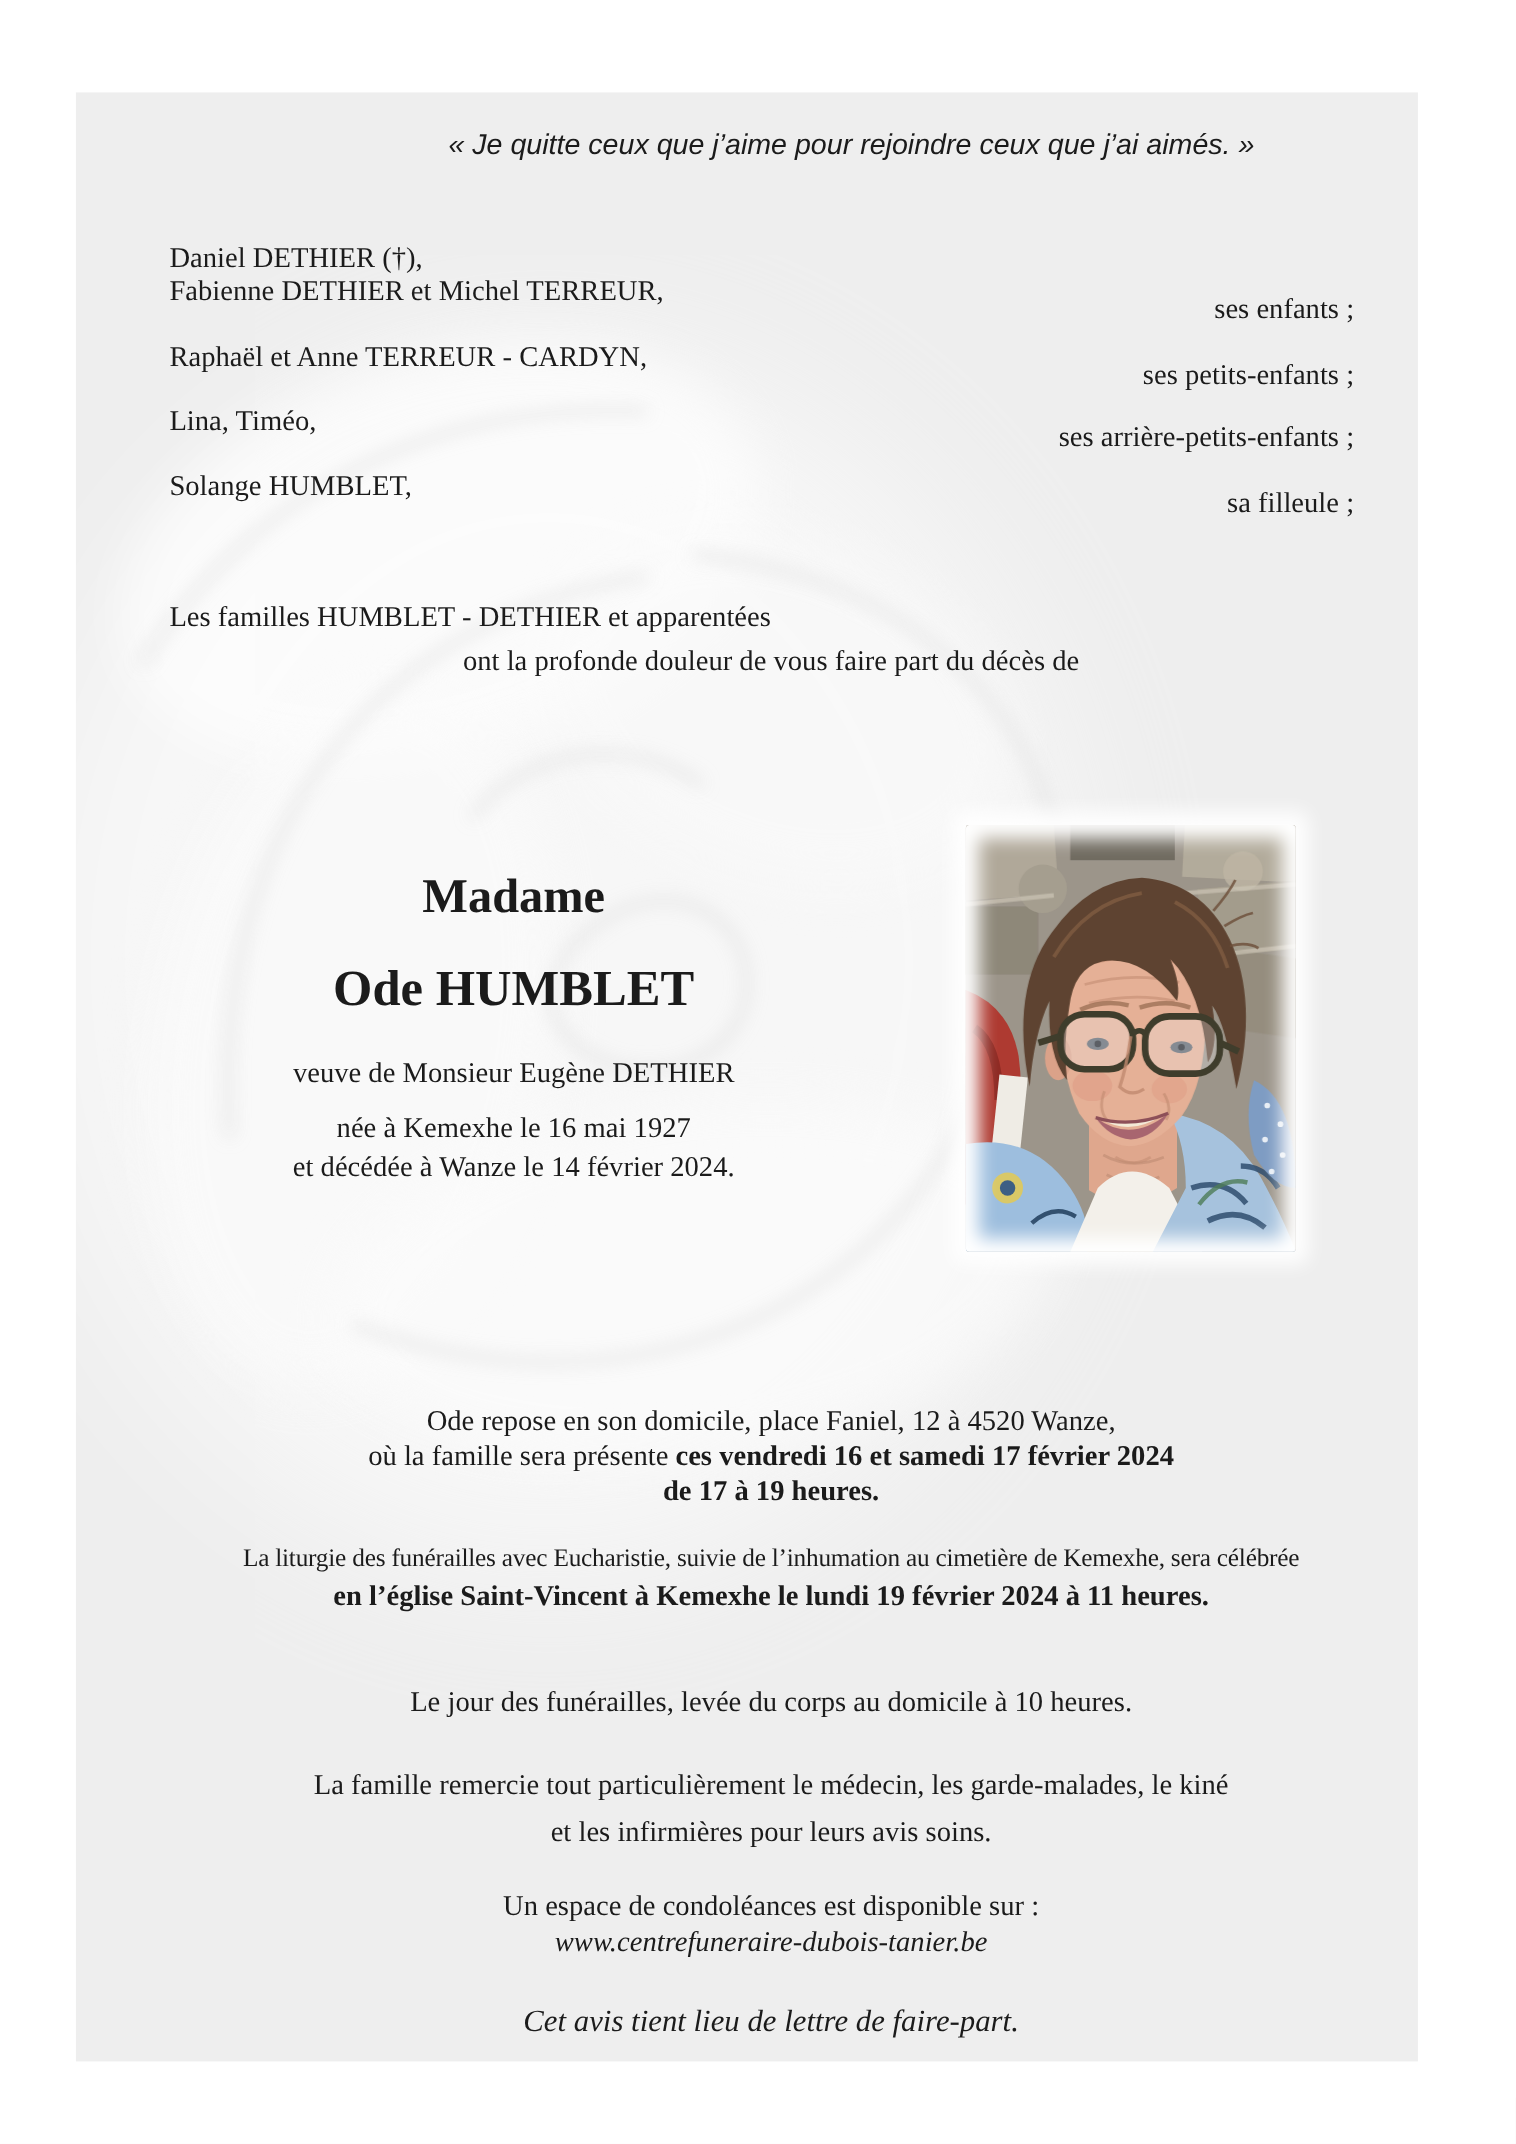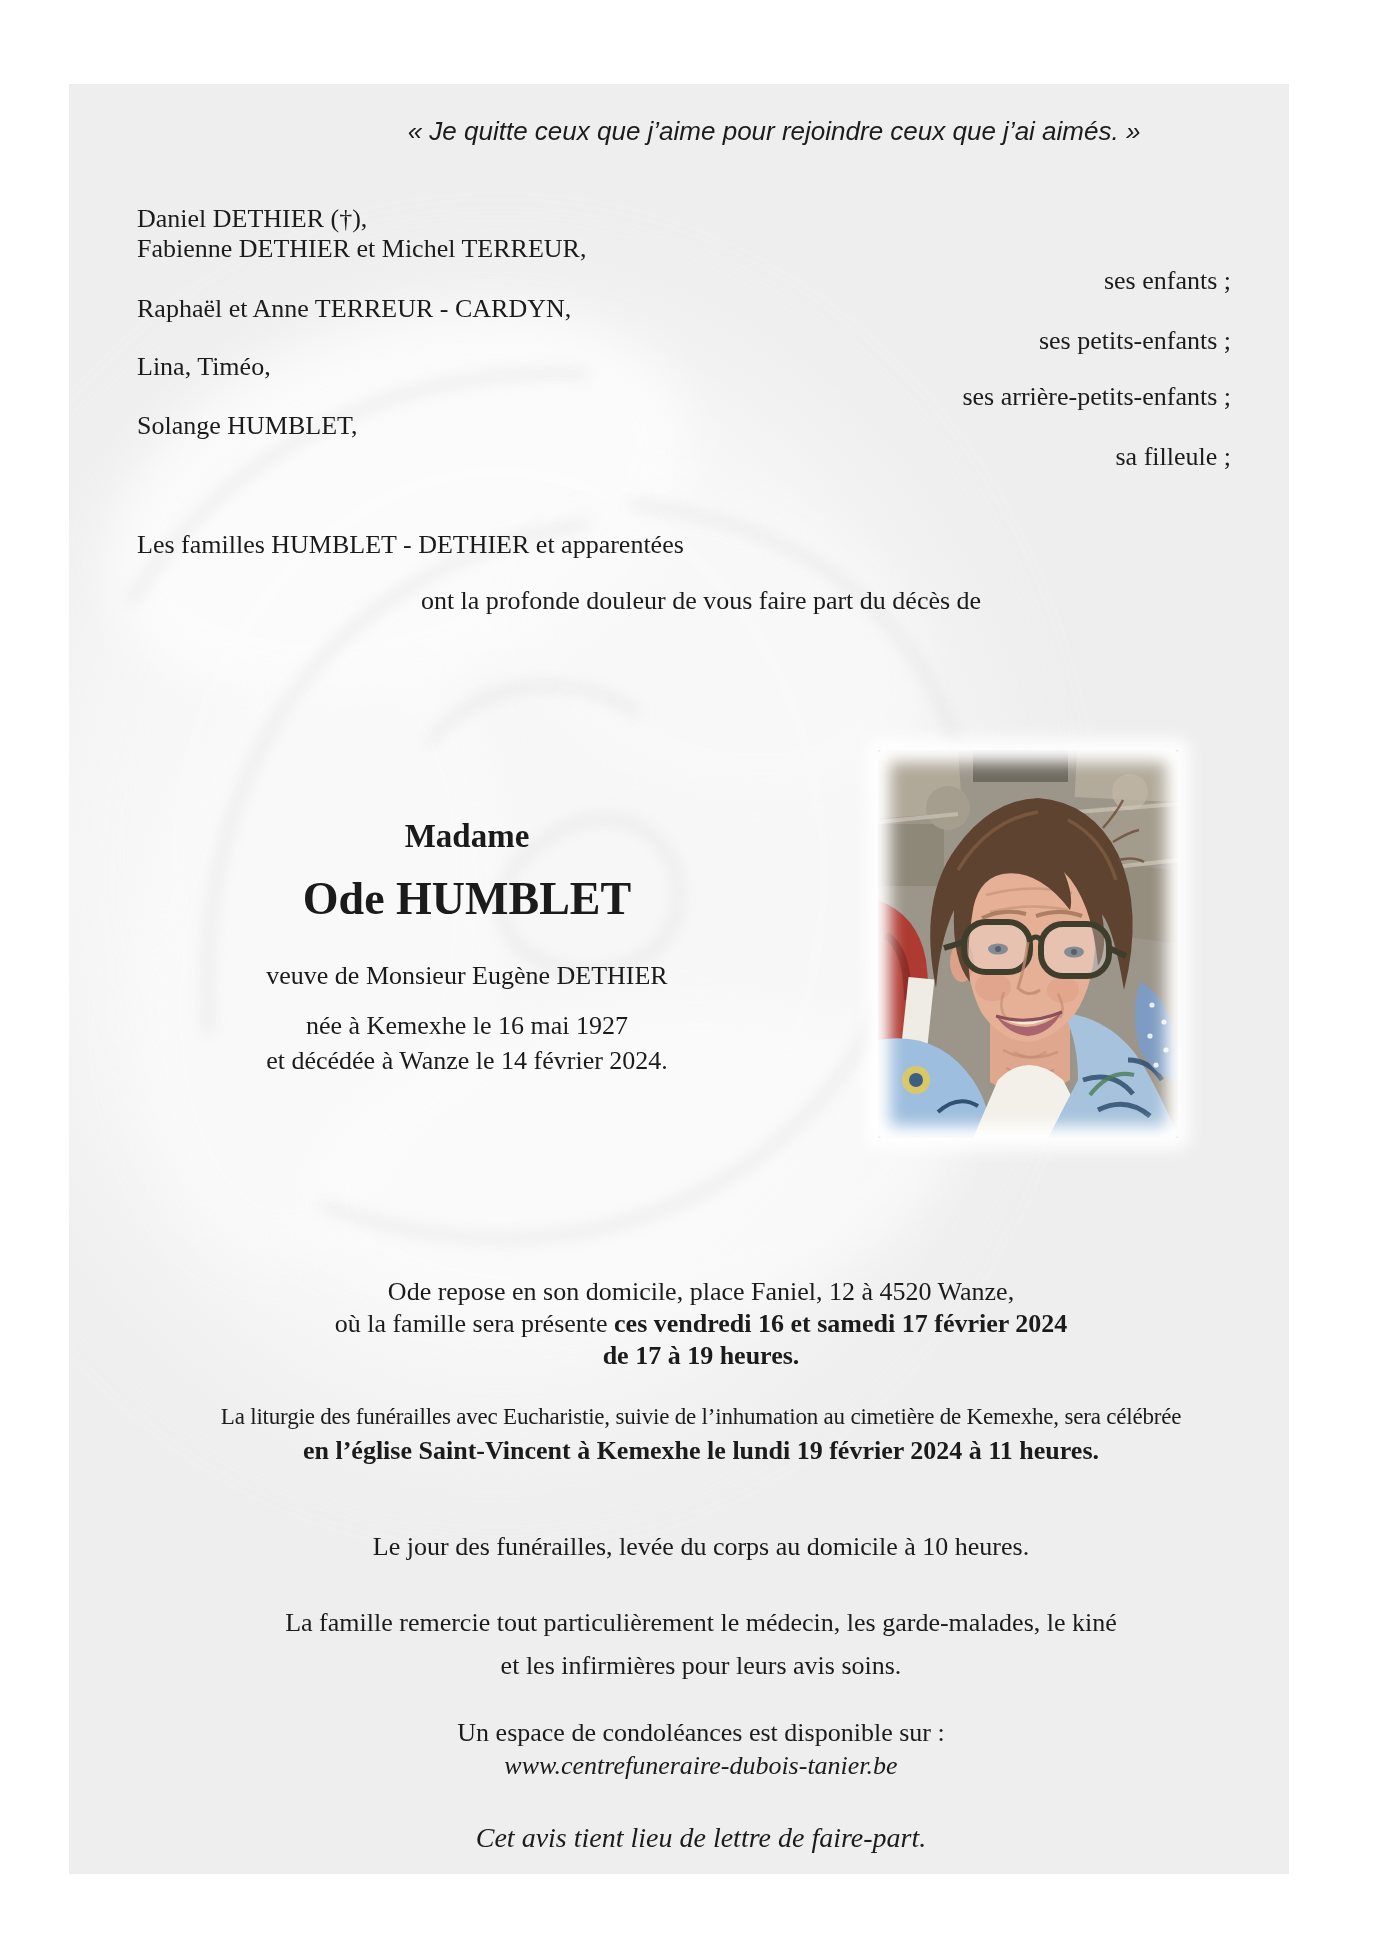--- a/index.html
+++ b/index.html
@@ -4,25 +4,25 @@
 <style>
   html,body{margin:0;padding:0;background:#ffffff;}
   .canvas{position:relative;width:1378px;height:1907px;background:#ffffff;overflow:hidden;
           font-family:"Liberation Serif", serif;color:#1b1b1b;}
   .sheet{position:absolute;left:69px;top:84px;width:1220px;height:1790px;background:#eeeeee;overflow:hidden;}
   .wm{position:absolute;inset:0;pointer-events:none;}
   .abs{position:absolute;white-space:nowrap;line-height:1.15;}
   .serif{font-family:"Liberation Serif", serif;font-size:26px;}
   .quote{font-family:"Liberation Sans", sans-serif;font-style:italic;font-size:26px;
          left:250px;right:60px;top:32px;text-align:center;white-space:nowrap;position:absolute;}
-  .fam-left{left:68px;}
+  .fam-left{left:85px;margin-top:16px;}
   .fam-right{right:58px;font-family:Liberation Serif, serif;}
   .centered{left:calc(50% + 22px);transform:translateX(-50%);text-align:center;}
   .col-center{left:398px;transform:translateX(-50%);text-align:center;}
-  .big-title{font-weight:bold;font-size:33px;margin-top:28px;}
+  .big-title{font-weight:bold;font-size:44px;}
   .big-name{font-weight:bold;font-size:46px;}
   .b{font-weight:bold;}
   .it{font-style:italic;}
   .small-foot{font-size:28px;}
   .long-line{font-size:23px;letter-spacing:-0.2px;}
   .photo{position:absolute;left:809px;top:666px;width:300px;height:388px;border-radius:3px;
          box-shadow:0 0 16px 12px rgba(255,255,255,0.9);}
   .photo svg{display:block;width:100%;height:100%;border-radius:3px;}
   .photo::after{content:'';position:absolute;inset:0;border-radius:3px;
                 box-shadow:inset 0 0 16px 12px #ffffff;pointer-events:none;}

